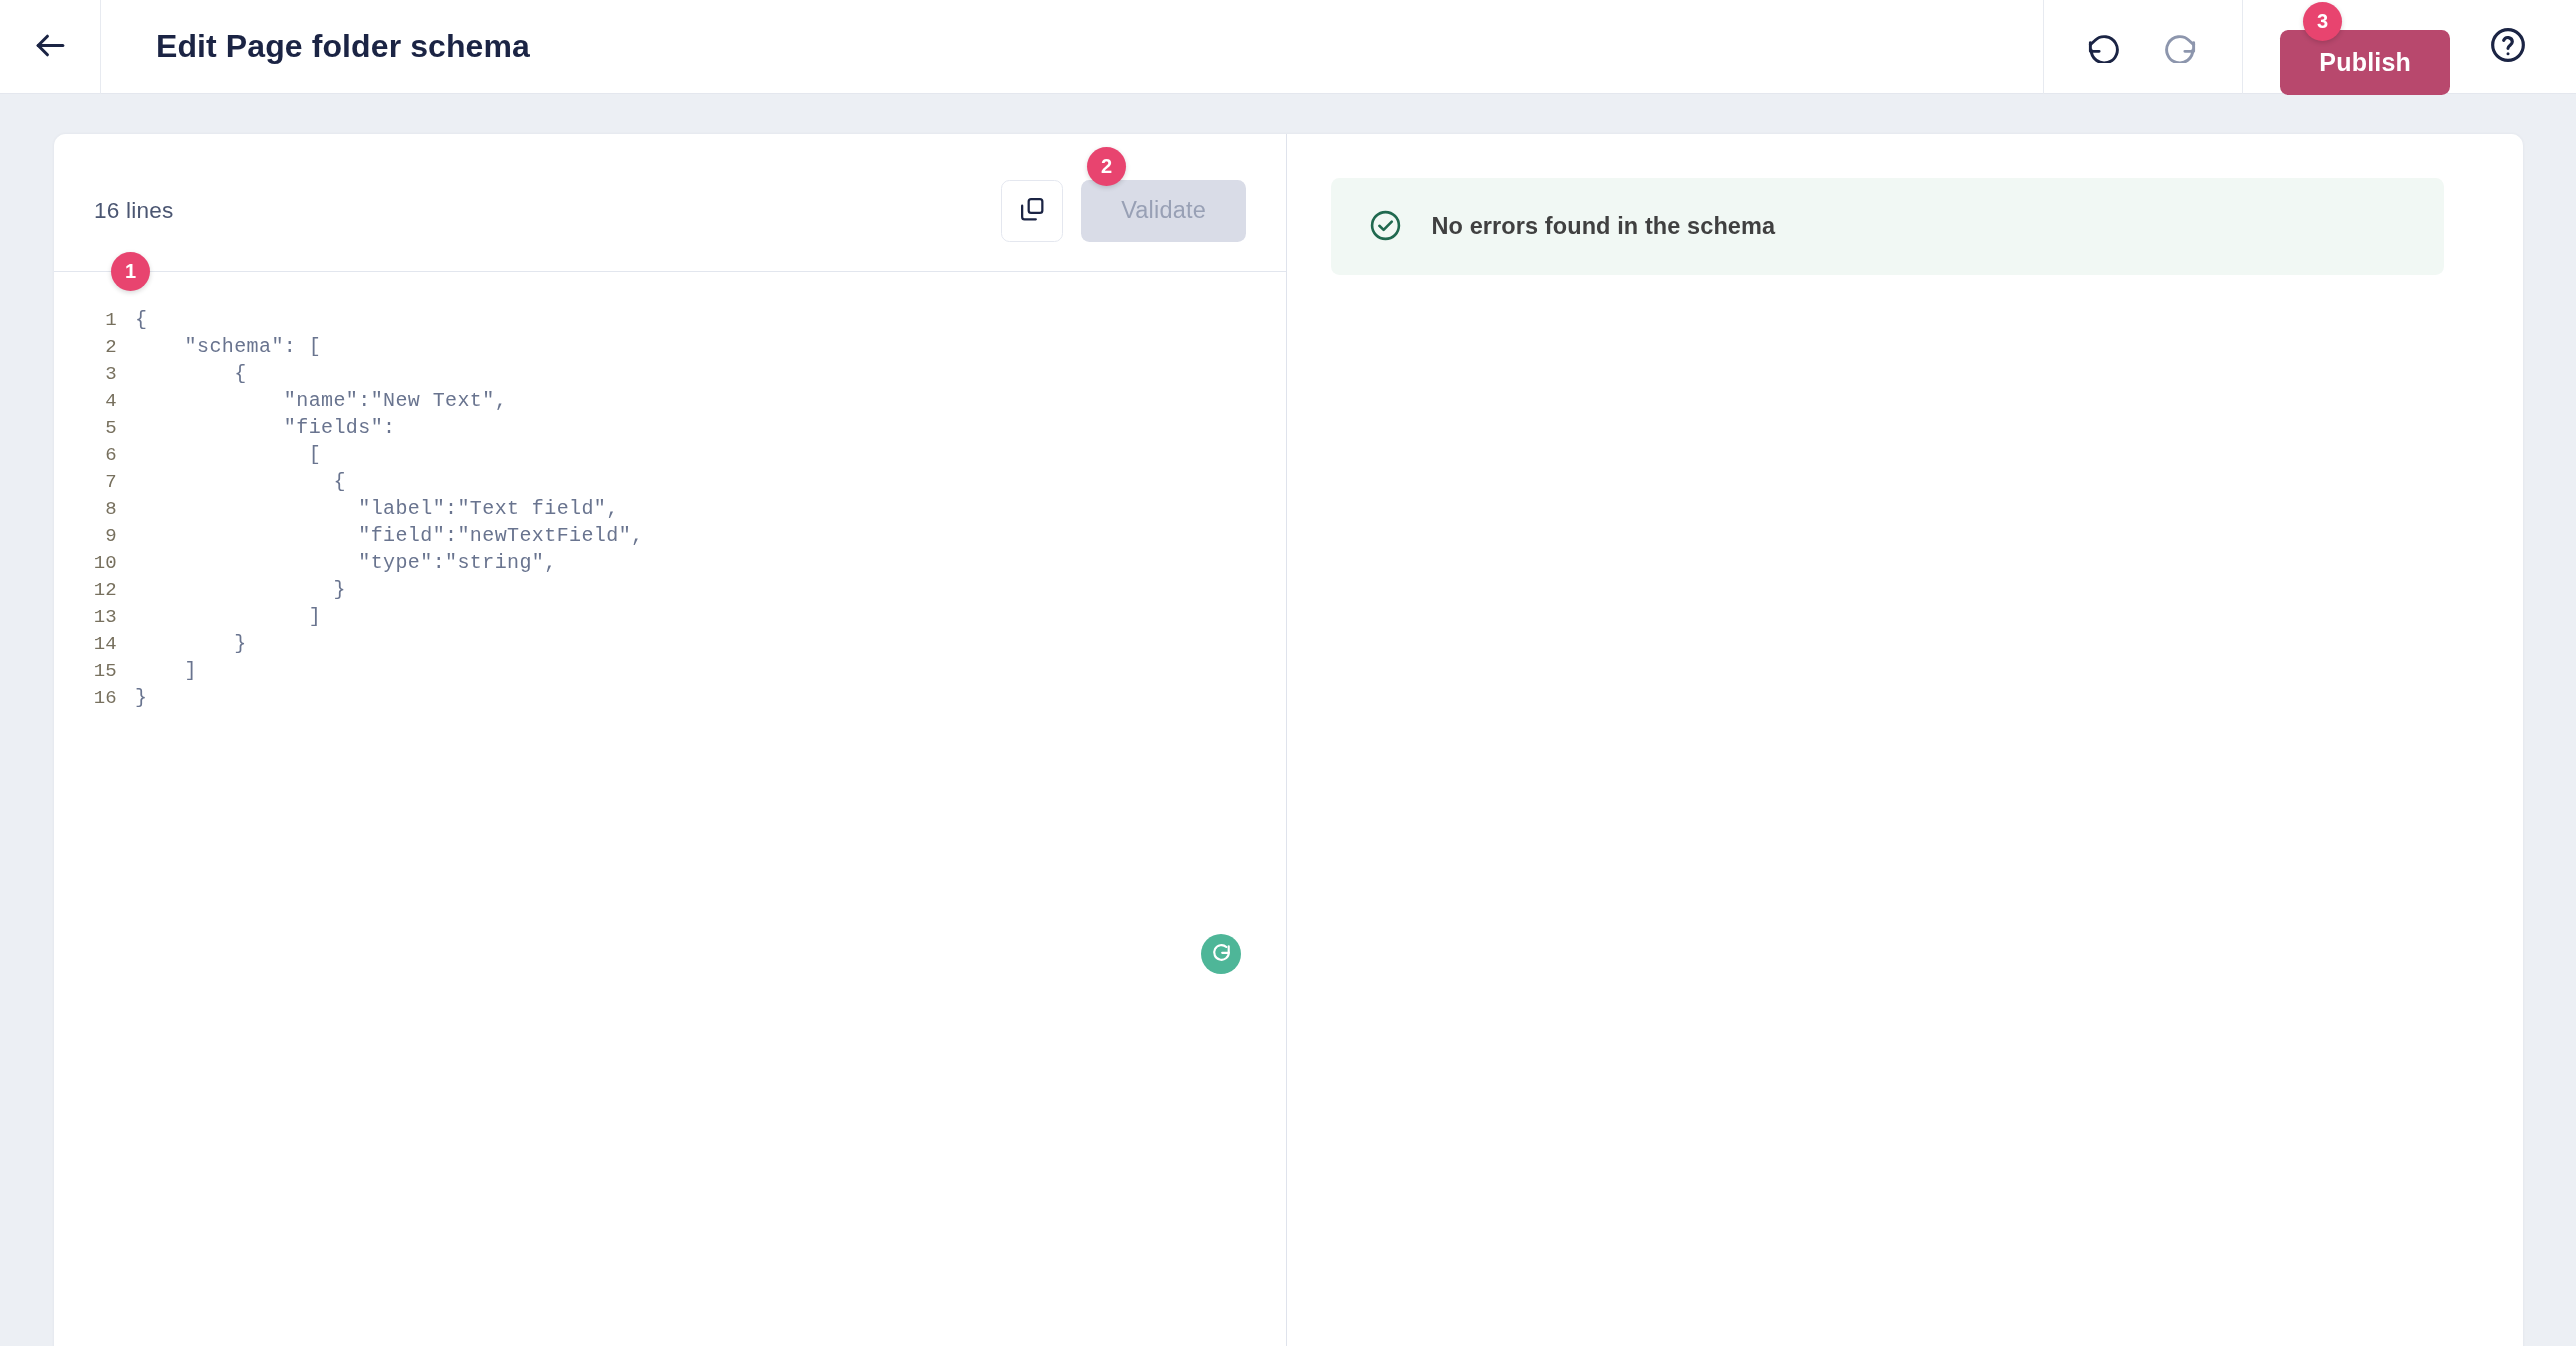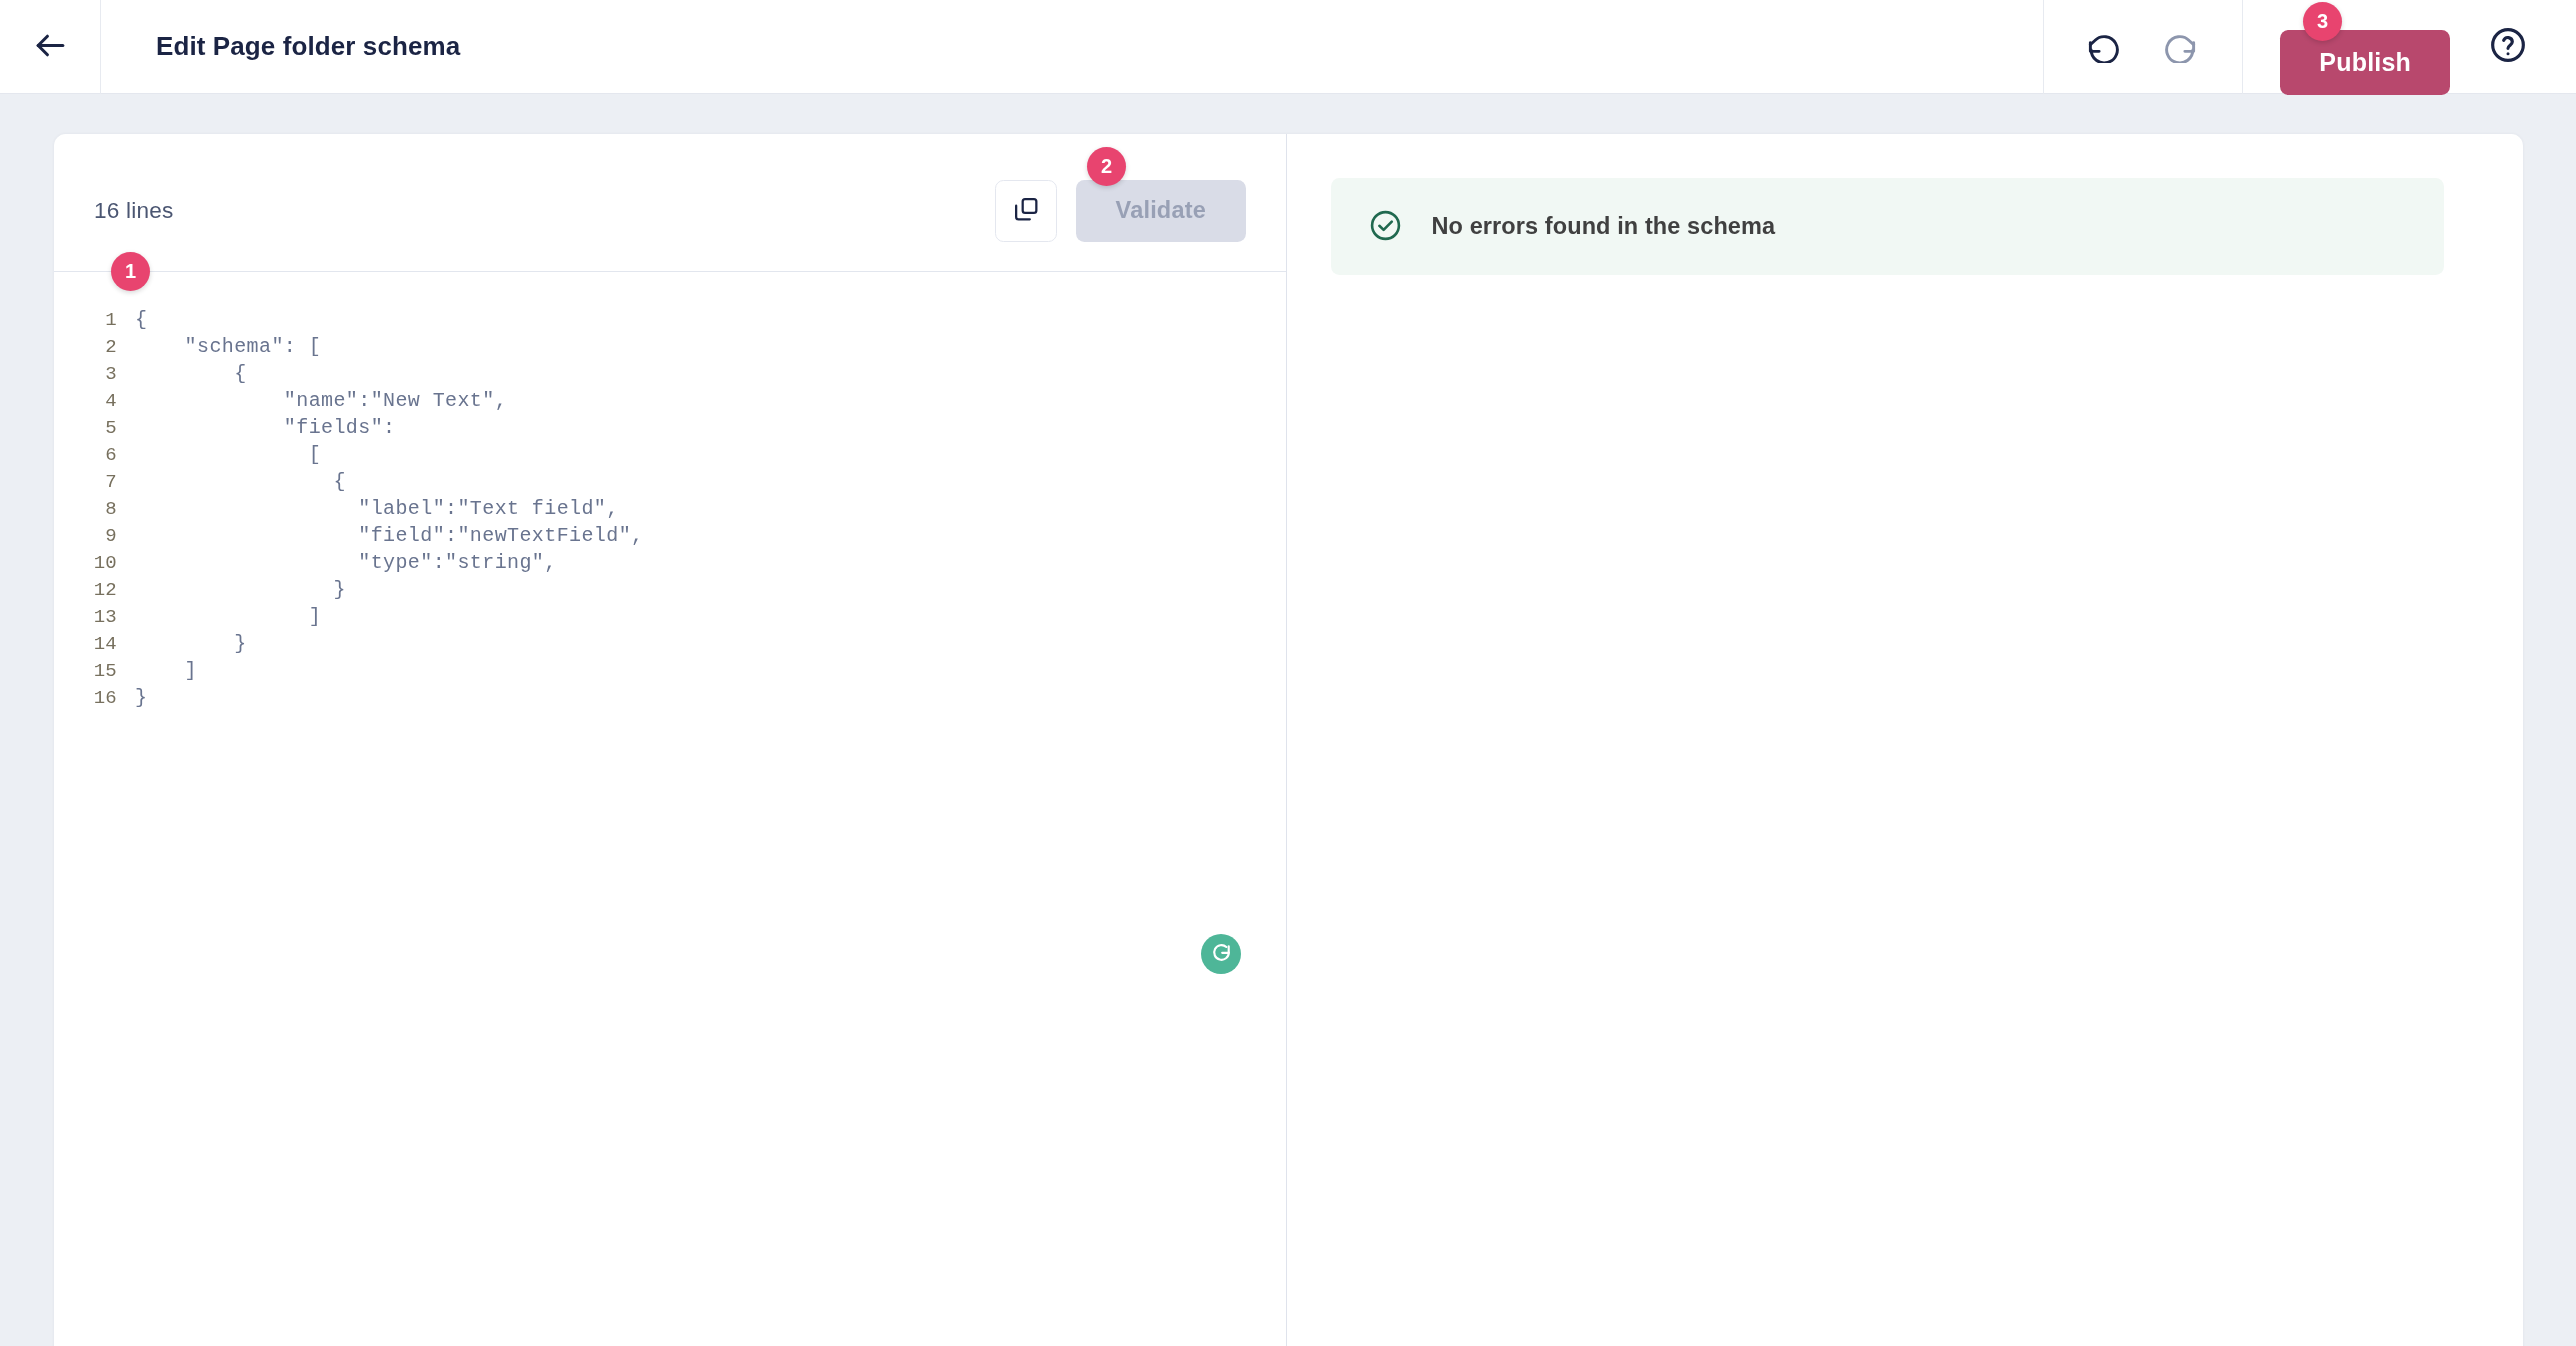--- a/index.html
+++ b/index.html
@@ -33,21 +33,21 @@
     height: 94px;
     display: flex;
     align-items: center;
     justify-content: center;
     cursor: pointer;
     border-right: 1.7px solid #e7eaf0;
   }
 
   .page-title {
     margin-left: 55px;
-    font-size: 26px;
+    font-size: 32px;
     font-weight: bold;
     color: #1b2444;
     letter-spacing: 0.1px;
   }
 
   .topbar-spacer { flex: 1 1 auto; }
 
   .history-group {
     height: 94px;
     display: flex;
@@ -178,21 +178,21 @@
 
   .validate-btn {
     background: #d9dce7;
     color: #98a0b5;
     border: none;
     border-radius: 8.4px;
     height: 62px;
     padding: 0 40px;
     font-family: "Liberation Sans", sans-serif;
     font-size: 23.5px;
-    font-weight: bold;
+    font-weight: normal;
     cursor: not-allowed;
     letter-spacing: 0.2px;
   }
 
   .code-area {
     flex: 1 1 auto;
     padding: 34px 0 0 0;
     position: relative;
     overflow: hidden;
   }

